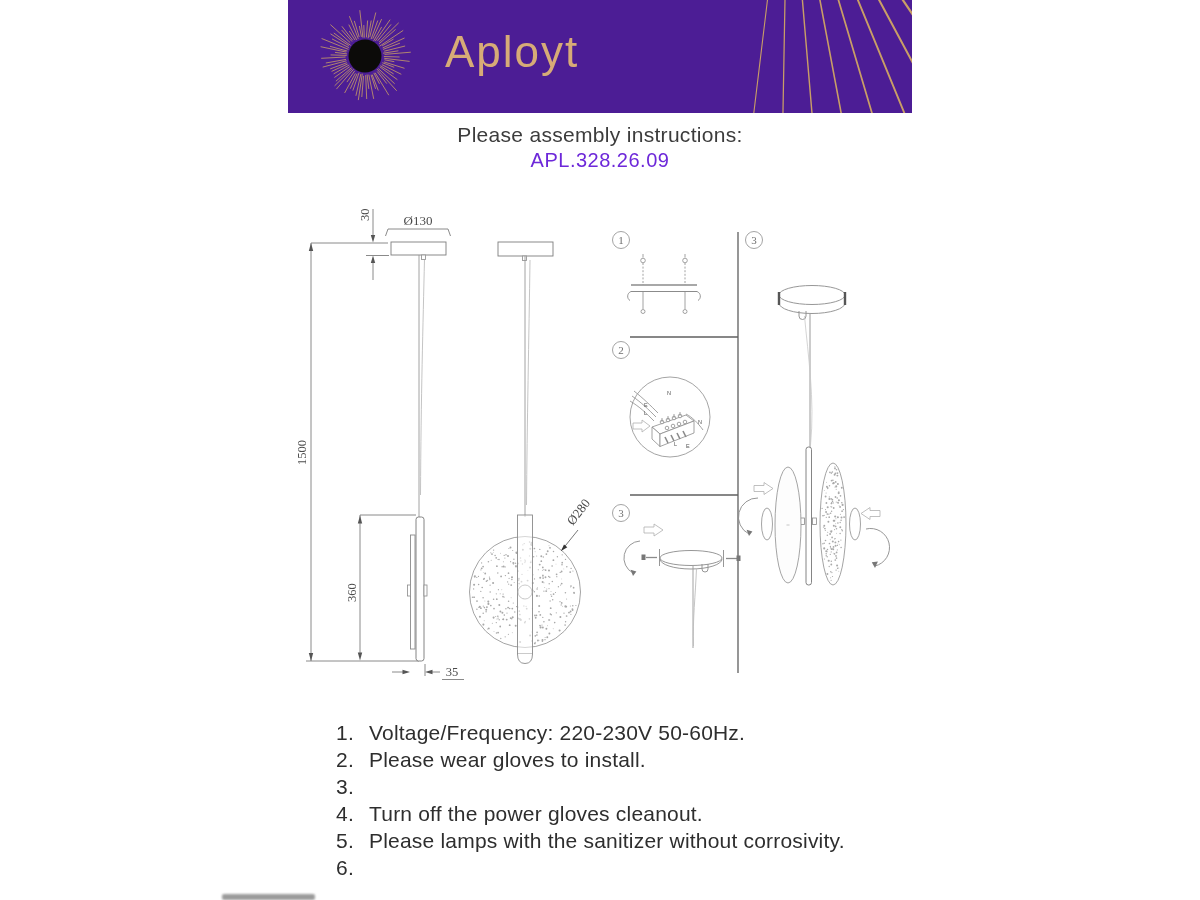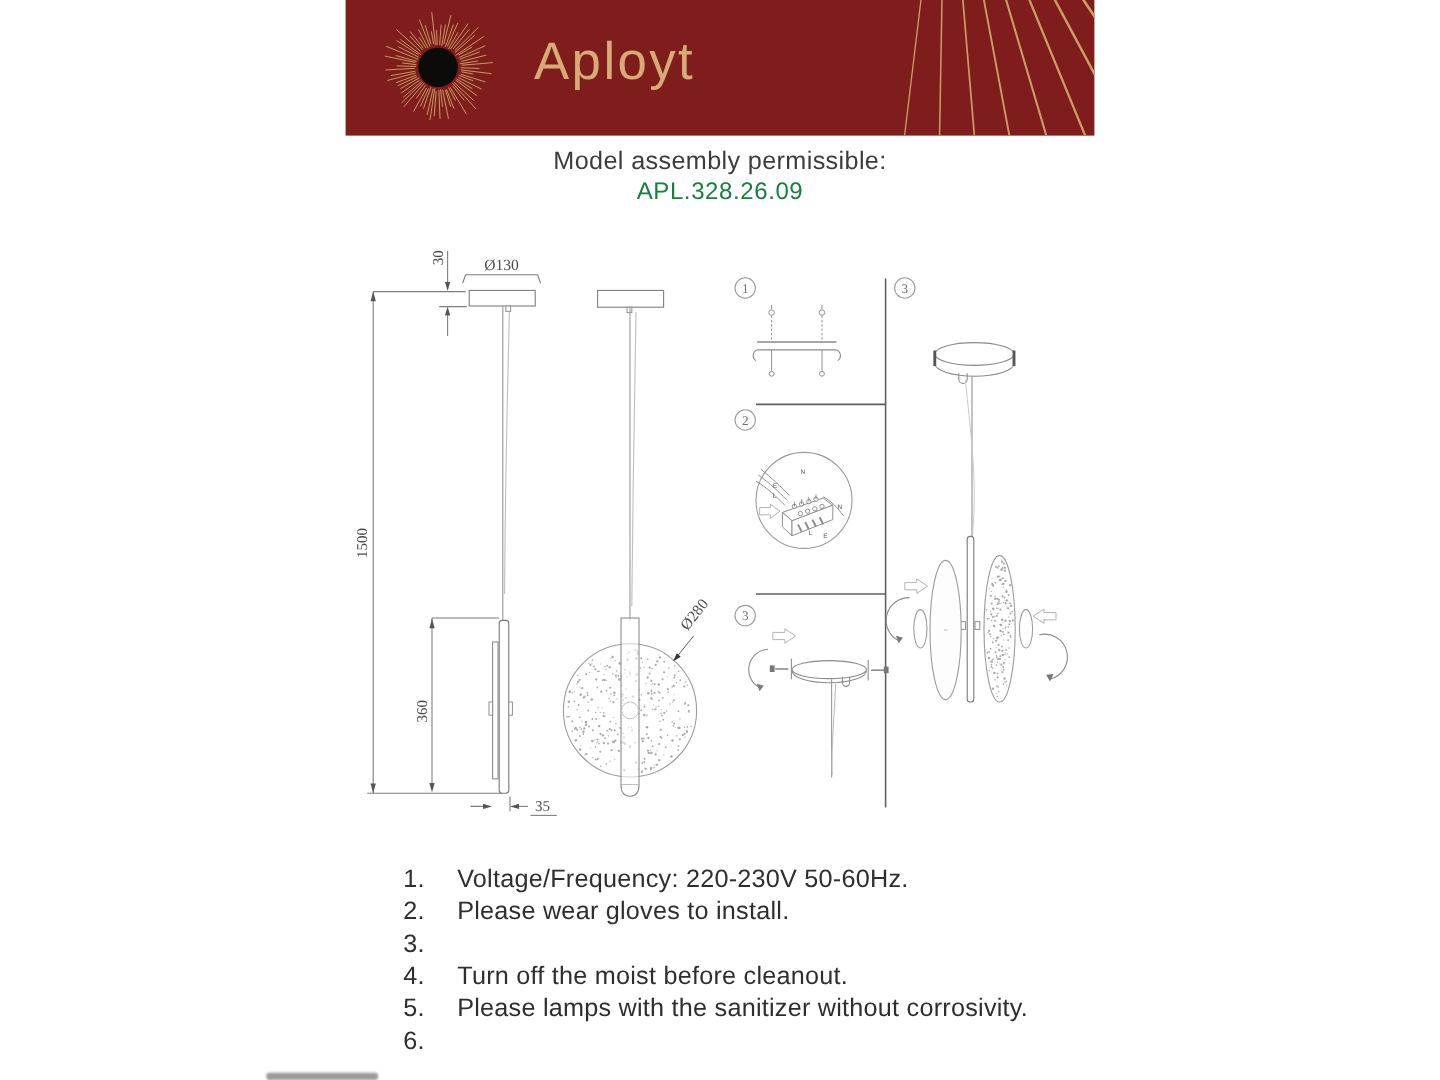--- a/index.html
+++ b/index.html
@@ -1,40 +1,40 @@
 <!DOCTYPE html>
 <html><head>
 <meta charset="utf-8">
 <style>
   html,body{margin:0;padding:0;}
   .page{position:relative;width:1200px;height:900px;background:#ffffff;overflow:hidden;
         font-family:"Liberation Sans",sans-serif;}
   
-  .banner{position:absolute;left:288px;top:0;width:624px;height:113px;background:#7f1d1d;
+  .banner{position:absolute;left:288px;top:0;width:624px;height:113px;background:#4c1d95;
           overflow:hidden;}
   .banner svg{position:absolute;left:0;top:0;}
   .brand{position:absolute;left:157px;top:30px;font-size:44px;font-weight:400;
          letter-spacing:2px;color:#d7ab77;line-height:1;}
   
   .heading{position:absolute;left:0;top:123px;width:1200px;text-align:center;
            font-size:21px;color:#3c3c3c;letter-spacing:.3px;}
   .model{position:absolute;left:0;top:149px;width:1200px;text-align:center;
-         font-size:20px;color:#15803d;letter-spacing:.5px;}
+         font-size:20px;color:#6d28d9;letter-spacing:.5px;}
   
   .drawing{position:absolute;left:288px;top:195px;width:620px;height:495px;}
   .drawing svg{display:block;}
   text.dim{font-family:"Liberation Serif",serif;font-size:12.5px;fill:#4b4b4b;}
   text.dimbig{font-family:"Liberation Serif",serif;font-size:13px;fill:#4b4b4b;}
   text.stepnum{font-family:"Liberation Serif",serif;font-size:11px;fill:#6f6f6f;}
   text.wire{font-family:"Liberation Sans",sans-serif;font-size:5.5px;fill:#555;}
   
   .list{position:absolute;left:328px;top:719px;width:600px;color:#2e2e2e;}
   .row{display:flex;line-height:27px;font-size:21px;letter-spacing:.2px;}
   .row .n{width:26px;text-align:right;flex:none;}
-  .row .t{margin-left:27px;}
+  .row .t{margin-left:15px;}
   
   .smudge{position:absolute;left:222px;top:894px;width:93px;height:6px;
           background:rgba(55,55,55,.5);filter:blur(1px);border-radius:2px;}
 </style>
 </head>
 <body>
 
 <div class="page">
 
   <div class="banner">
@@ -128,21 +128,21 @@
           <line x1="95.0" y1="49.4" x2="111.9" y2="43.2" stroke="#c99e66" stroke-width="0.8"></line>
           <line x1="96.2" y1="51.2" x2="117.1" y2="46.0" stroke="#c99e66" stroke-width="0.8"></line>
           <line x1="95.1" y1="53.2" x2="110.4" y2="50.8" stroke="#c99e66" stroke-width="0.8"></line>
           <line x1="96.5" y1="54.4" x2="122.8" y2="52.2" stroke="#c99e66" stroke-width="0.8"></line>
         </g>
       <circle cx="77" cy="56" r="16.5" fill="#0c0b09"></circle>
     </svg>
     <span class="brand">Aployt</span>
   </div>
 
-  <div class="heading">Model assembly permissible:</div>
+  <div class="heading">Please assembly instructions:</div>
   <div class="model">APL.328.26.09</div>
 
   <div class="drawing">
   <svg width="620" height="495" viewBox="0 0 620 495">
     <g fill="none" stroke="#7d7d7d" stroke-width="0.9">
 
       <g>
 
         <path d="M23,48 H100"></path>
         <path d="M23,48 V466"></path>
@@ -821,21 +821,21 @@
     </div>
     <div class="row">
       <span class="n">2.</span>
       <span class="t">Please wear gloves to install.</span>
     </div>
     <div class="row">
       <span class="n">3.</span>
     </div>
     <div class="row">
       <span class="n">4.</span>
-      <span class="t">Turn off the moist before cleanout.</span>
+      <span class="t">Turn off the power gloves cleanout.</span>
     </div>
     <div class="row">
       <span class="n">5.</span>
       <span class="t">Please lamps with the sanitizer without corrosivity.</span>
     </div>
     <div class="row">
       <span class="n">6.</span>
     </div>
   </div>
 

